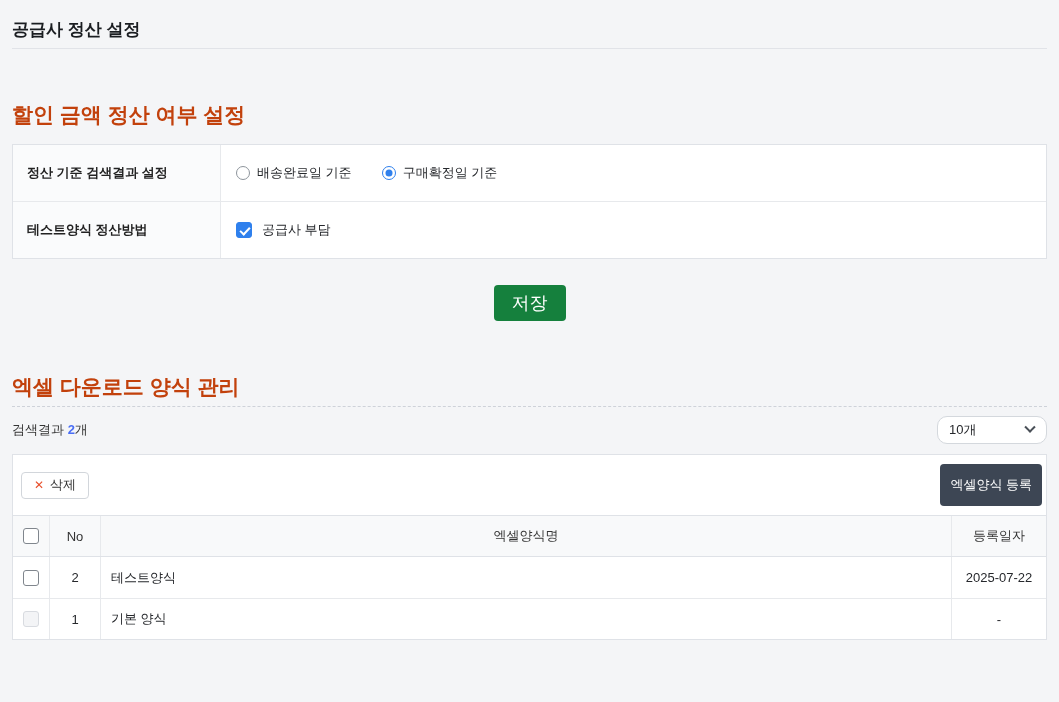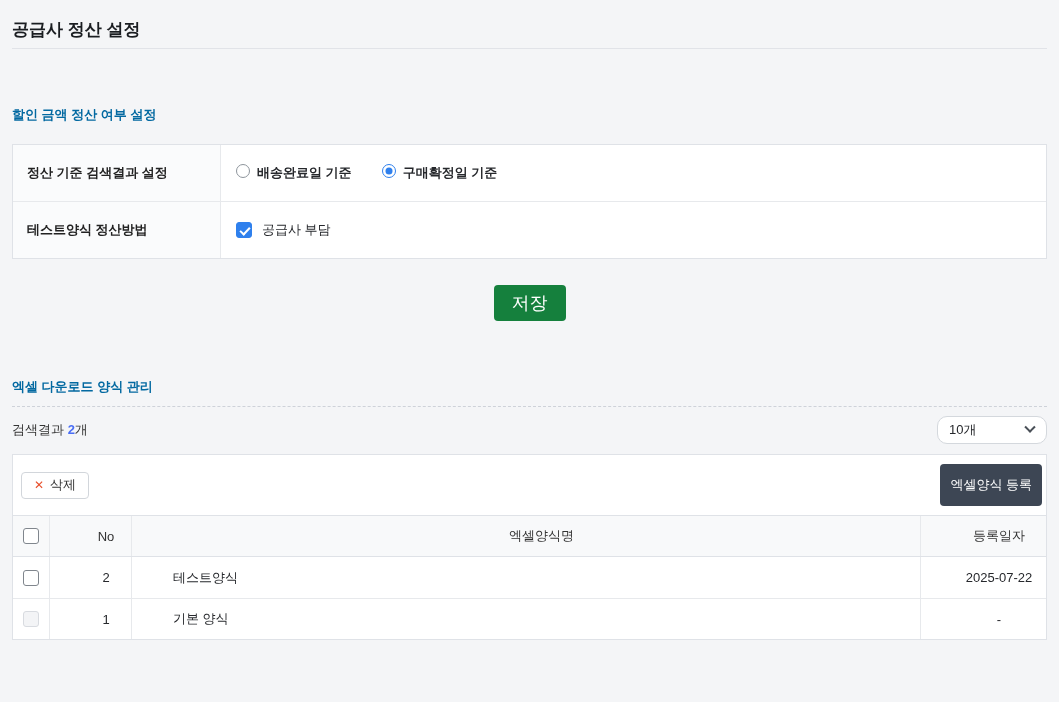--- a/index.html
+++ b/index.html
@@ -9,40 +9,40 @@
     font-family: "Liberation Sans", "DejaVu Sans", sans-serif;
     color: #26282c;
   }
   .page { padding: 0 12px; }
 
   
   .page-title { font-size: 17px; font-weight: bold; color: #1a1d21; padding-top: 19px; line-height: 22px; }
   .title-divider { border-top: 1px solid #e1e3e8; margin-top: 7px; }
 
   
-  .section-heading { font-size: 13px; font-weight: bold; color: #0369a1; line-height: 18px; }
+  .section-heading { font-size: 21px; font-weight: bold; color: #c2410c; line-height: 18px; }
   .heading-1 { margin-top: 57px; }
   .heading-2 { margin-top: 57px; }
 
   
   .form-table { margin-top: 20px; background: #fff; border: 1px solid #dfe2e7; }
   .form-row { display: flex; align-items: stretch; }
   .form-row + .form-row { border-top: 1px solid #e7e9ec; }
   .form-label {
     width: 208px; flex: 0 0 208px; background: #fafbfc; border-right: 1px solid #e7e9ec;
     font-size: 13px; font-weight: bold; color: #222; display: flex; align-items: center;
     padding-left: 14px;
   }
   .form-value { flex: 1; display: flex; align-items: center; padding-left: 15px; padding-right: 8px; font-size: 13px; }
   .row-h1 { height: 56px; }
   .row-h2 { height: 57px; }
   .row-h3 { height: 62px; }
 
   
-  .radio-option { display: inline-flex; cursor: pointer; font-weight: bold; }
+  .radio-option { display: inline-flex; align-items: center; cursor: pointer; }
   .radio-option + .radio-option { margin-left: 30px; }
   .radio {
     width: 14px; height: 14px; border-radius: 50%; border: 1px solid #8e959c;
     background: #fff; display: inline-block; position: relative; margin-right: 7px;
   }
   .radio.checked { border: 1.5px solid #2f80ed; }
   .radio.checked::after {
     content: ""; position: absolute; left: 50%; top: 50%; transform: translate(-50%,-50%);
     width: 7px; height: 7px; border-radius: 50%; background: #2f80ed;
   }
@@ -96,21 +96,21 @@
   .delete-btn {
     height: 27px; padding: 0 12px; background: #fff; border: 1px solid #d2d6db; border-radius: 4px;
     font-size: 13px; font-family: inherit; color: #333; display: inline-flex; align-items: center; cursor: pointer;
   }
   .x-icon { color: #e8502c; font-weight: bold; font-size: 12px; margin-right: 6px; }
   .register-btn {
     height: 42px; padding: 0 10px; background: #3d4654; color: #fff; border: none; border-radius: 4px;
     font-size: 13px; font-family: inherit; cursor: pointer;
   }
 
-  .t-row, .t-header { display: flex; align-items: stretch; font-size: 13px; gap: 31px; }
+  .t-row, .t-header { display: flex; align-items: stretch; font-size: 13px; }
   .t-header { background: #f8f9fa; border-top: 1px solid #dfe2e7; border-bottom: 1px solid #dfe2e7; height: 42px; color: #333; }
   .t-row { height: 41px; background: #fff; }
   .t-row + .t-row { border-top: 1px solid #e7e9ec; }
   .cell { display: flex; align-items: center; justify-content: center; }
   .col-check { width: 37px; flex: 0 0 37px; border-right: 1px solid #e7e9ec; }
   .col-no { width: 51px; flex: 0 0 51px; border-right: 1px solid #e7e9ec; }
   .col-name { flex: 1; border-right: 1px solid #e7e9ec; }
   .col-name.left { justify-content: flex-start; padding-left: 10px; }
   .col-date { width: 94px; flex: 0 0 94px; }
 </style>

